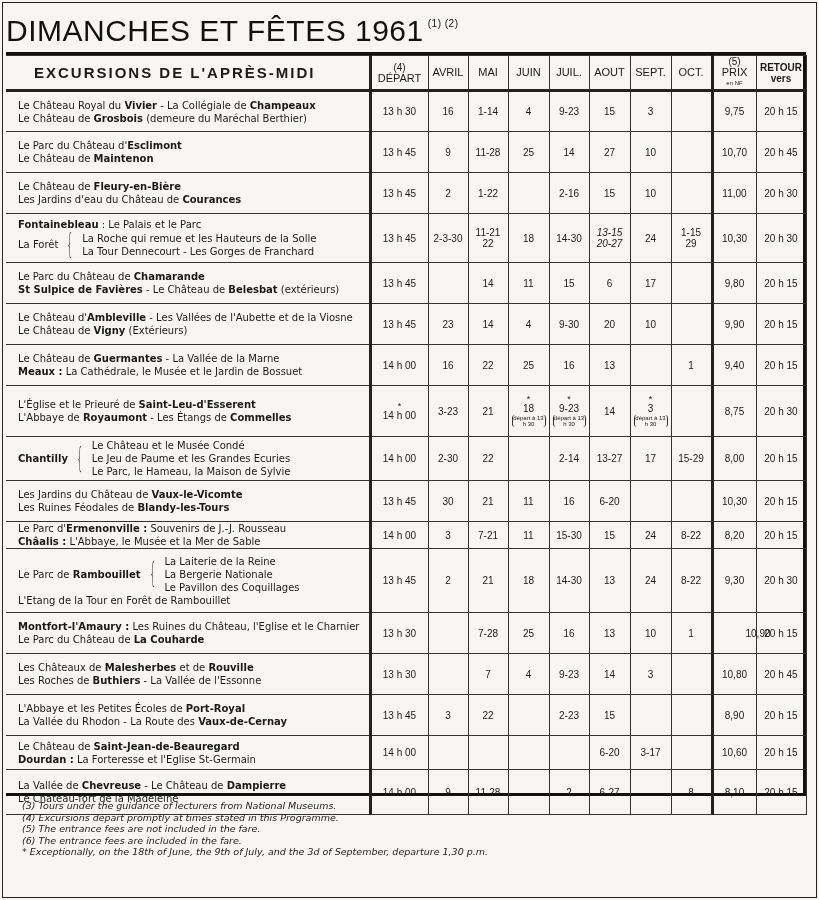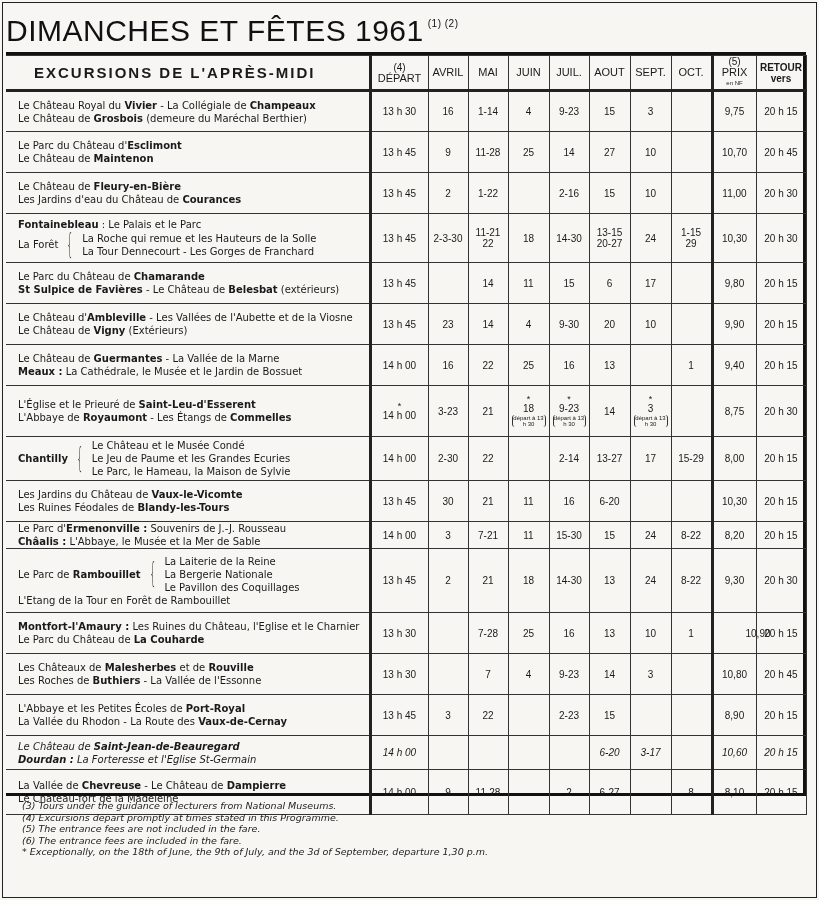--- a/index.html
+++ b/index.html
@@ -125,21 +125,21 @@
                 <span>La Tour Dennecourt - Les Gorges de Franchard</span>
               </div>
             </div>
           </td>
           <td class="v"><span style="white-space: pre-line;">13 h 45</span></td>
           <td class="v"><span style="white-space: pre-line;">2-3-30</span></td>
           <td class="v"><span style="white-space: pre-line;">11-21
 22</span></td>
           <td class="v"><span style="white-space: pre-line;">18</span></td>
           <td class="v"><span style="white-space: pre-line;">14-30</span></td>
-          <td class="v"><span style="white-space: pre-line;">13-15
+          <td class="v"><span style="white-space: pre-line; font-style: italic;">13-15
 20-27</span></td>
           <td class="v"><span style="white-space: pre-line;">24</span></td>
           <td class="v"><span style="white-space: pre-line;">1-15
 29</span></td>
           <td class="v prix"><span style="white-space: pre-line;">10,30</span></td>
           <td class="v"><span style="white-space: pre-line;">20 h 30</span></td>
         </tr>
         <tr style="height: 41px;">
           <td class="desc">
             <div><span>Le Parc du Château de </span><span class="b">Chamarande</span></div>
@@ -325,21 +325,21 @@
           <td class="v"><span style="white-space: pre-line;">3</span></td>
           <td class="v"><span style="white-space: pre-line;">22</span></td>
           <td class="v"><span style="white-space: pre-line;"></span></td>
           <td class="v"><span style="white-space: pre-line;">2-23</span></td>
           <td class="v"><span style="white-space: pre-line;">15</span></td>
           <td class="v"><span style="white-space: pre-line;"></span></td>
           <td class="v"><span style="white-space: pre-line;"></span></td>
           <td class="v prix"><span style="white-space: pre-line;">8,90</span></td>
           <td class="v"><span style="white-space: pre-line;">20 h 15</span></td>
         </tr>
-        <tr style="height: 34px; font-style: italic;">
+        <tr style="height: 34px;">
           <td class="desc">
             <div><span>Le Château de </span><span class="b">Saint-Jean-de-Beauregard</span></div>
             <div><span class="b">Dourdan :</span><span> La Forteresse et l'Eglise St-Germain</span></div>
           </td>
           <td class="v"><span style="white-space: pre-line;">14 h 00</span></td>
           <td class="v"><span style="white-space: pre-line;"></span></td>
           <td class="v"><span style="white-space: pre-line;"></span></td>
           <td class="v"><span style="white-space: pre-line;"></span></td>
           <td class="v"><span style="white-space: pre-line;"></span></td>
           <td class="v"><span style="white-space: pre-line;">6-20</span></td>

